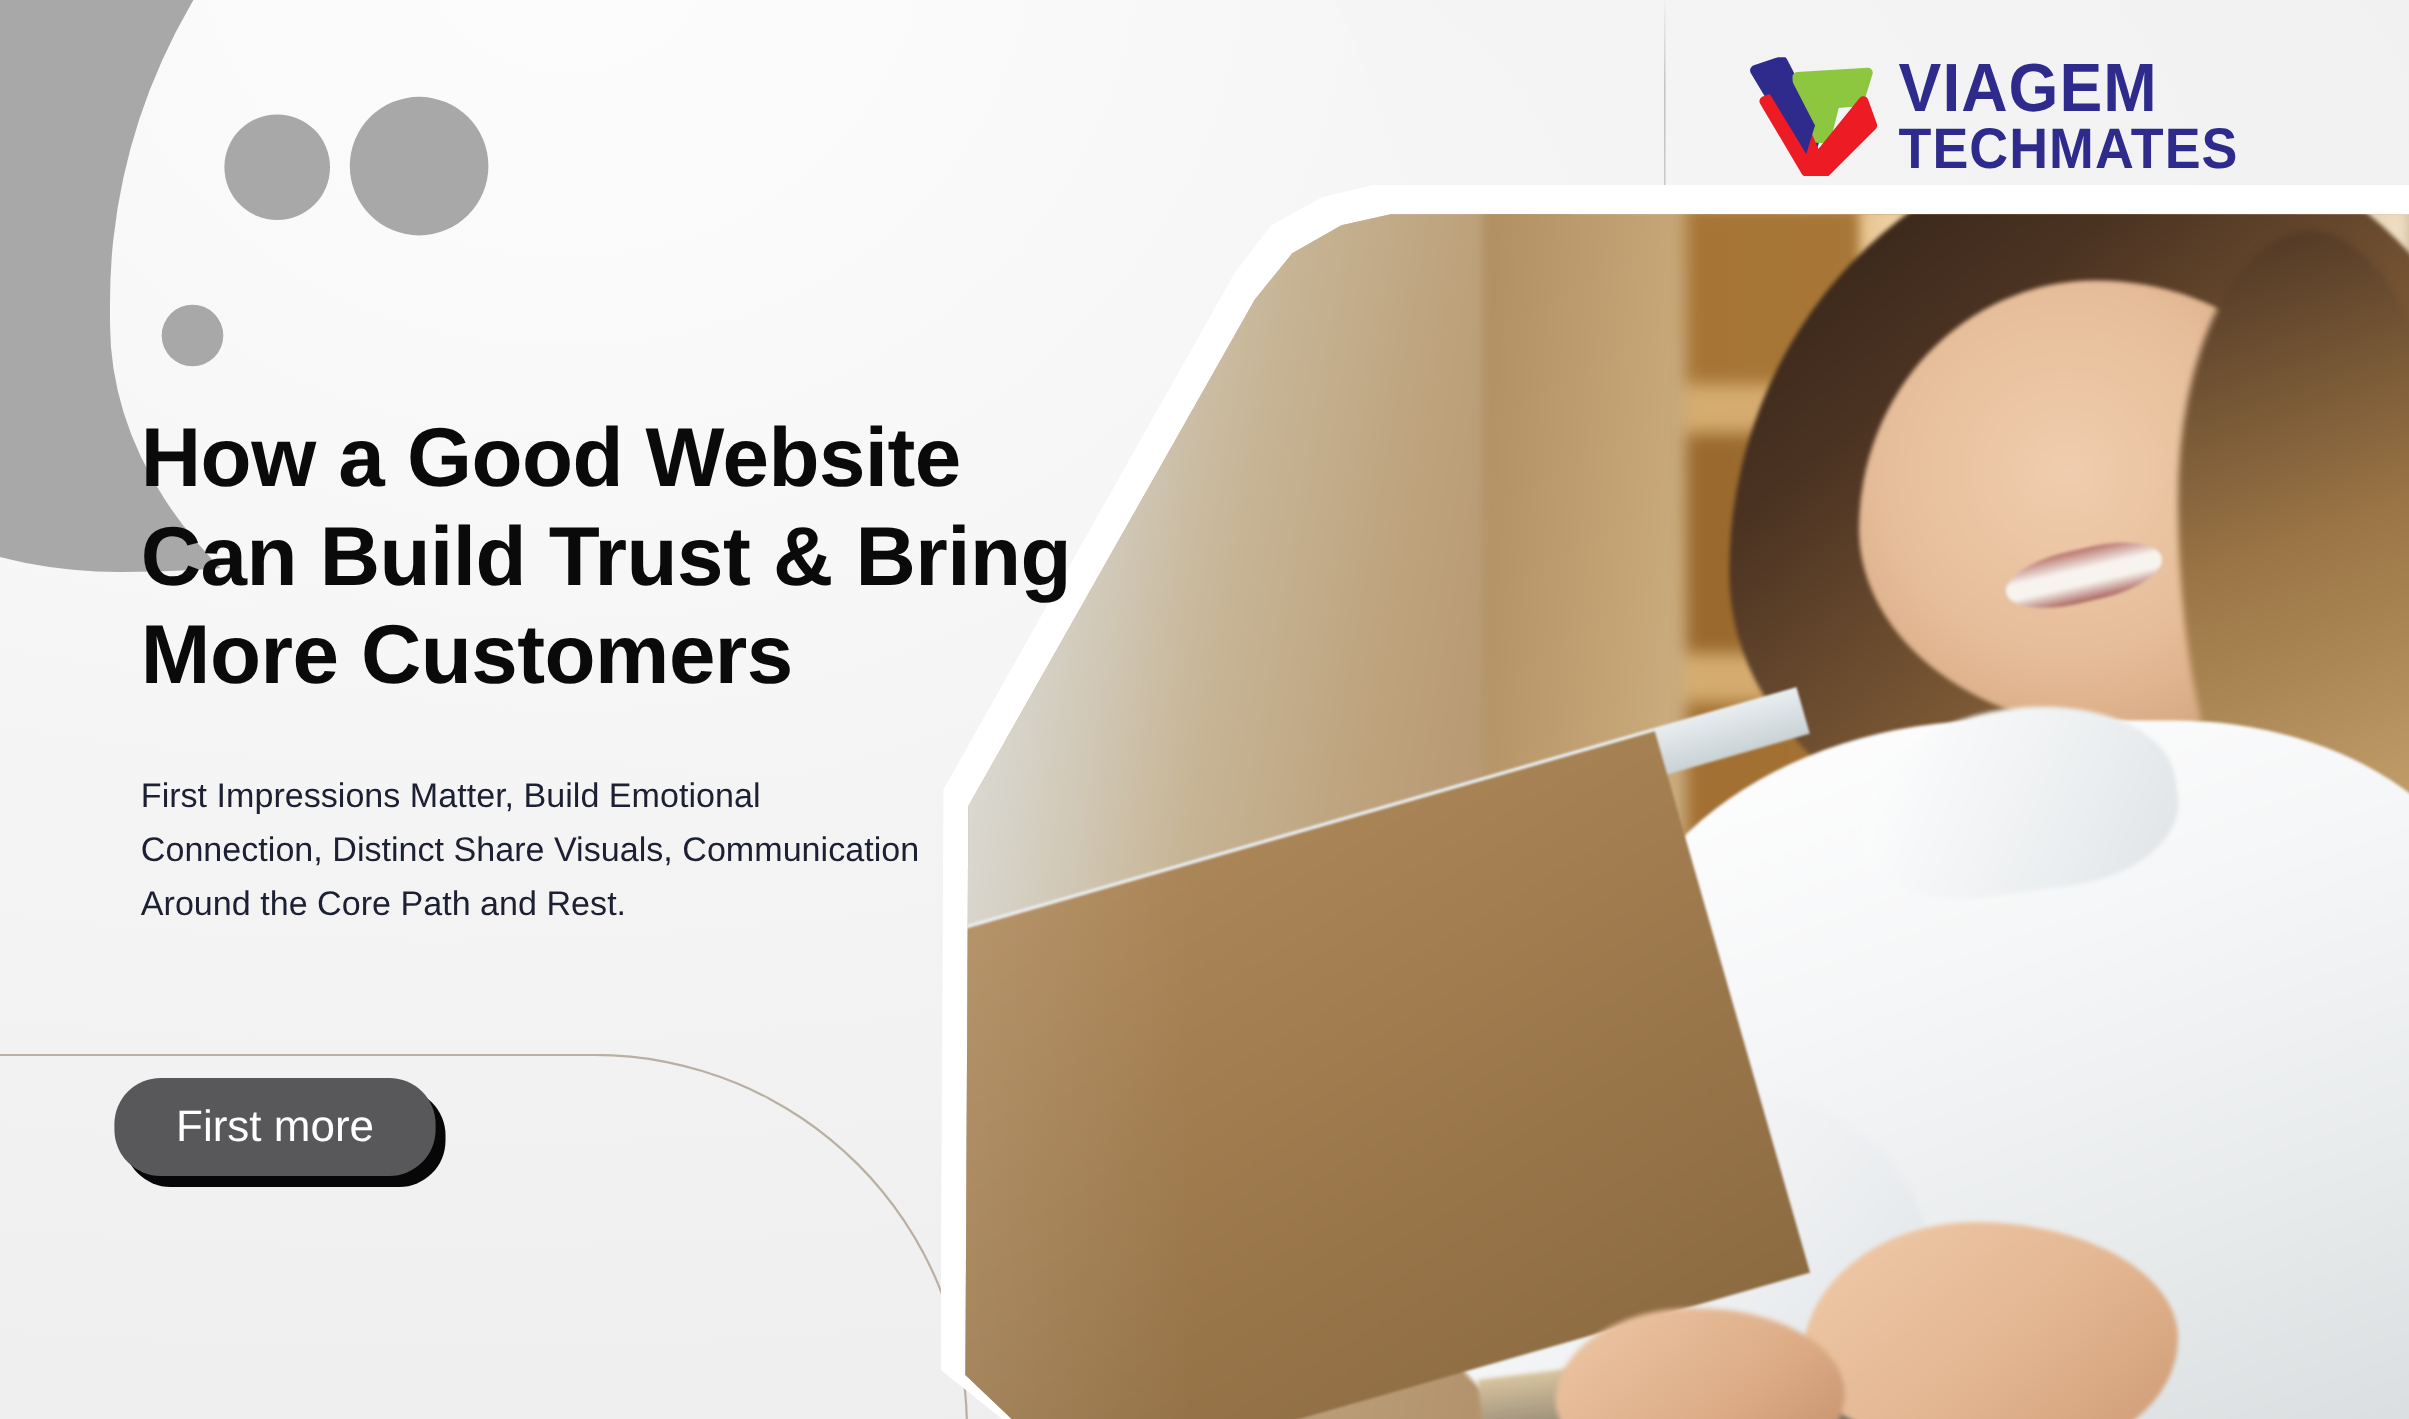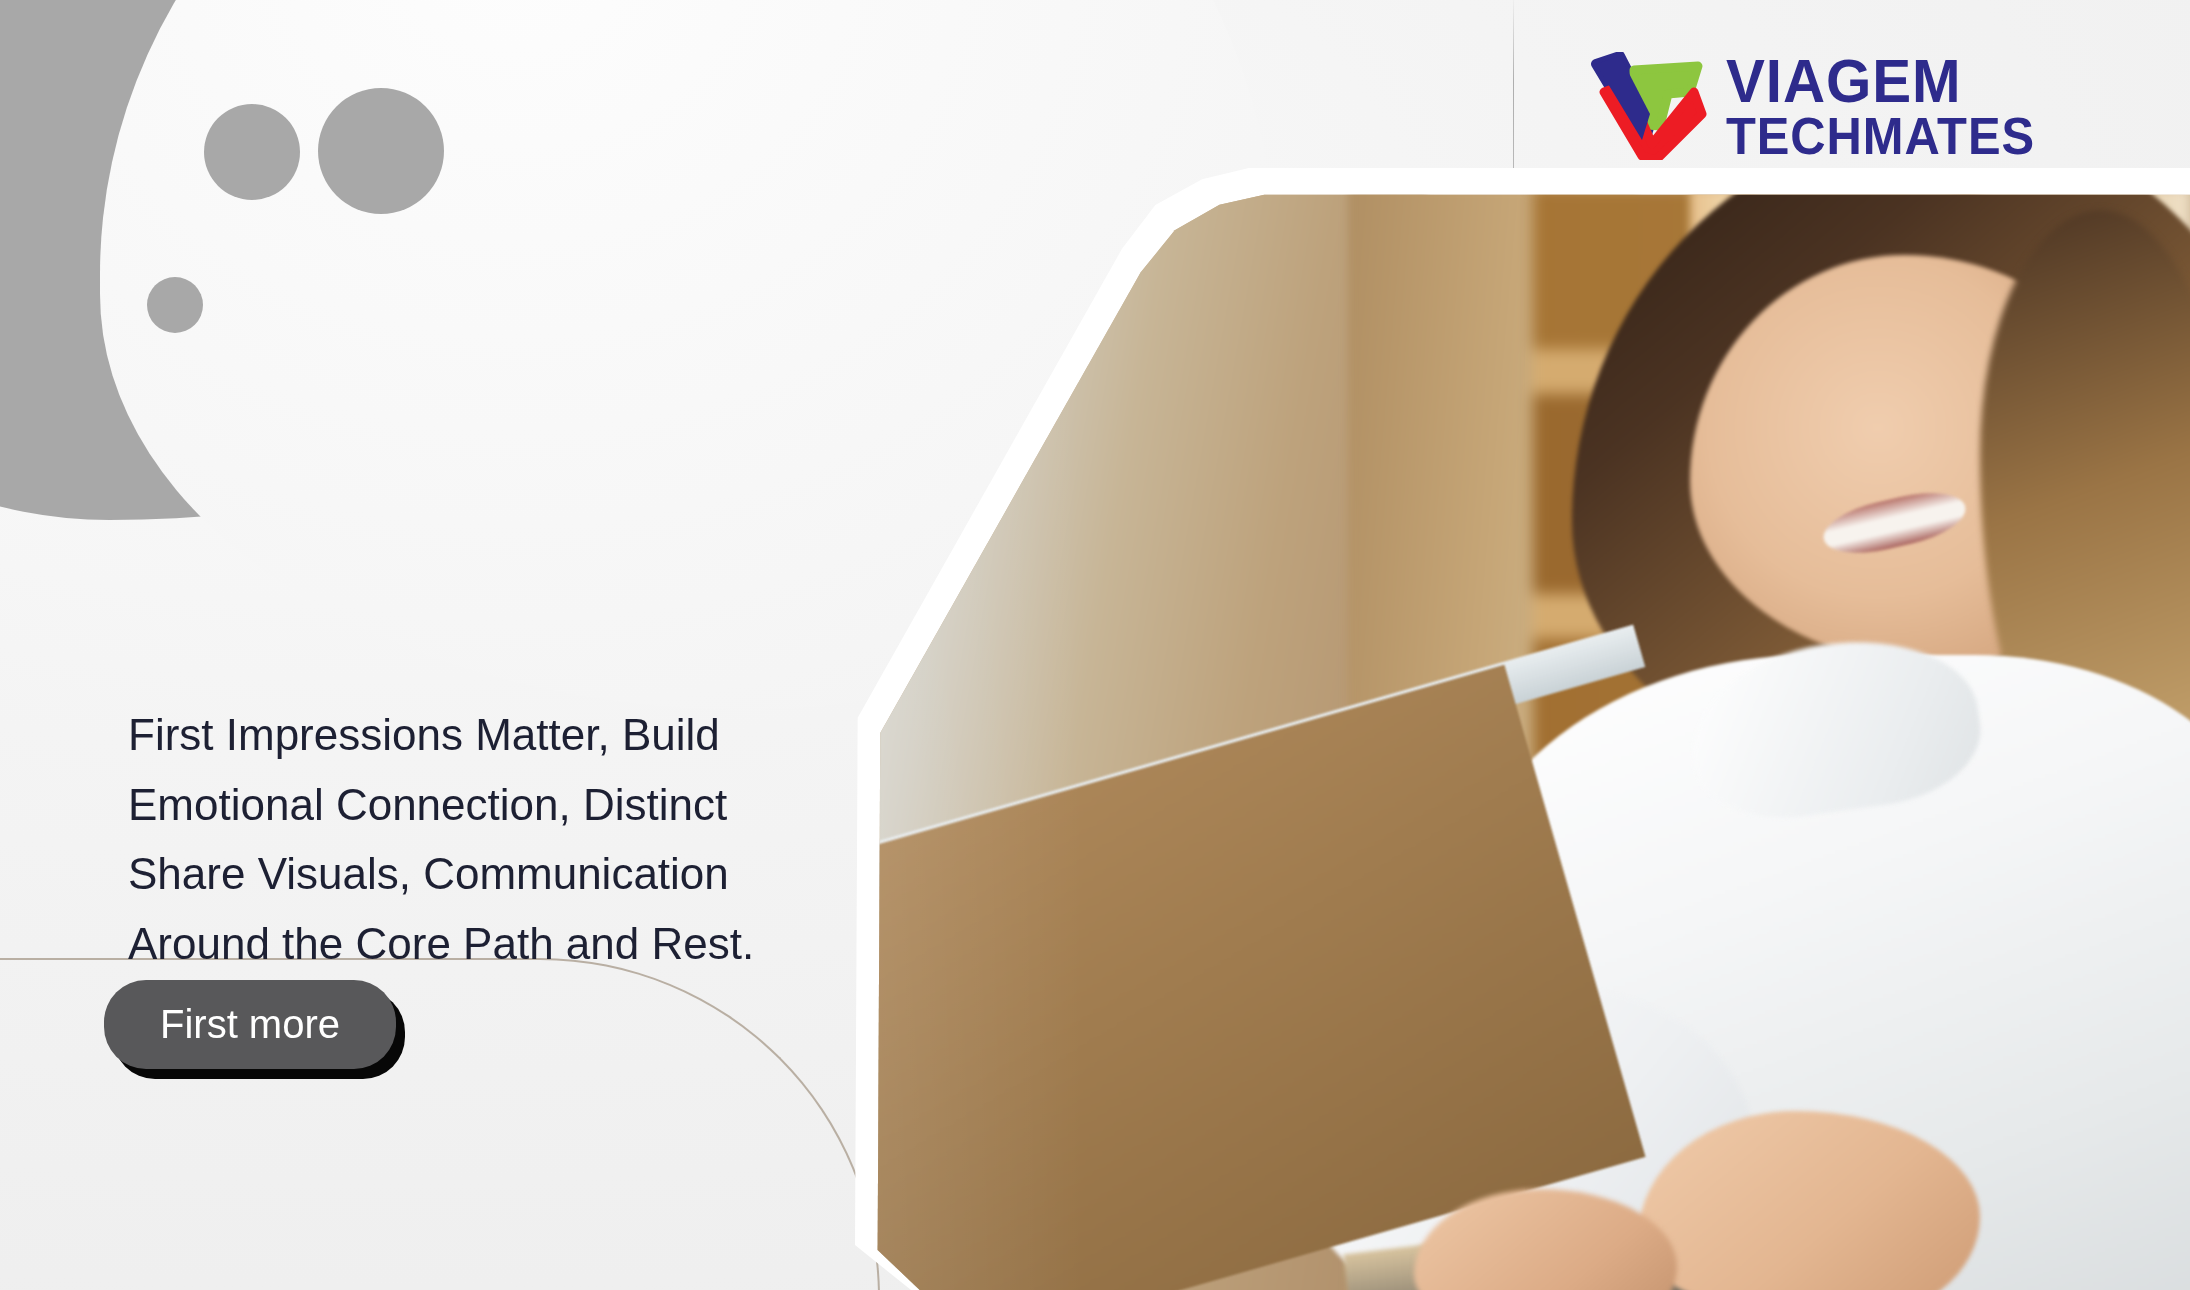--- a/index.html
+++ b/index.html
@@ -95,21 +95,21 @@
     font-weight:bold;
     line-height:1.18;
     color:#0a0a0a;
     letter-spacing:-0.5px;
     z-index:10;
   }
   .subtext {
     position:absolute;
     left:128px; top:700px;
     width:720px;
-    font-size:44px;
+    font-size:31px;
     line-height:1.58;
     color:#1d2033;
     z-index:10;
   }
   .cta {
     position:absolute;
     left:104px; top:980px;
     z-index:12;
     border:none;
     background:#58585a;
@@ -337,16 +337,17 @@
         <path d="M14 40 L36 32 L62 92 L104 40 L112 62 L66 108 L52 104 Z" fill="#ed1c24" stroke="#ed1c24" stroke-width="9" stroke-linejoin="round"></path>
         <path d="M6 12 L30 4 L60 62 L52 88 Z" fill="#2e2b8c"></path>
       </svg>
     </div>
     <div class="logo-words">
       <span class="logo-line1">VIAGEM</span>
       <span class="logo-line2">TECHMATES</span>
     </div>
   </div>
 
+  <h1 class="headline">How a Good Website Can Build Trust &amp; Bring More Customers</h1>
   <p class="subtext">First Impressions Matter, Build Emotional Connection, Distinct Share Visuals, Communication Around the Core Path and Rest.</p>
   <button class="cta">First more</button>
 
 </div>
 
 </body></html>

